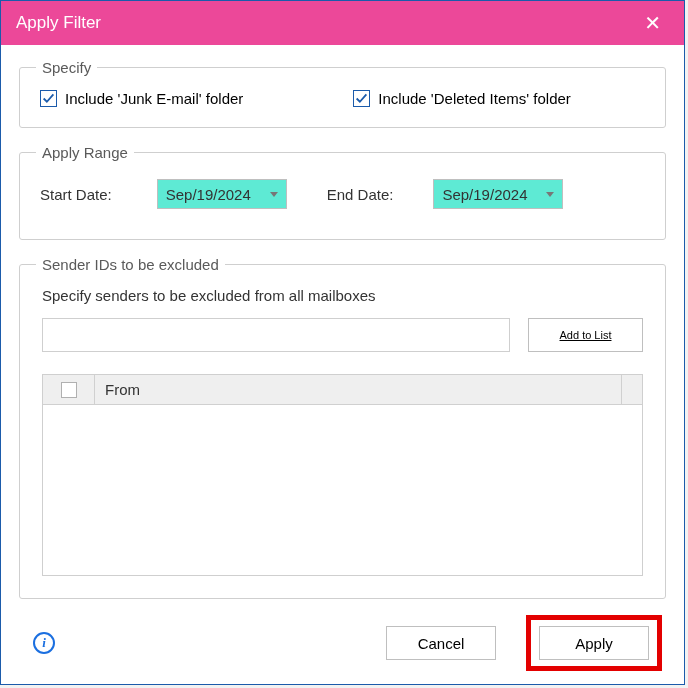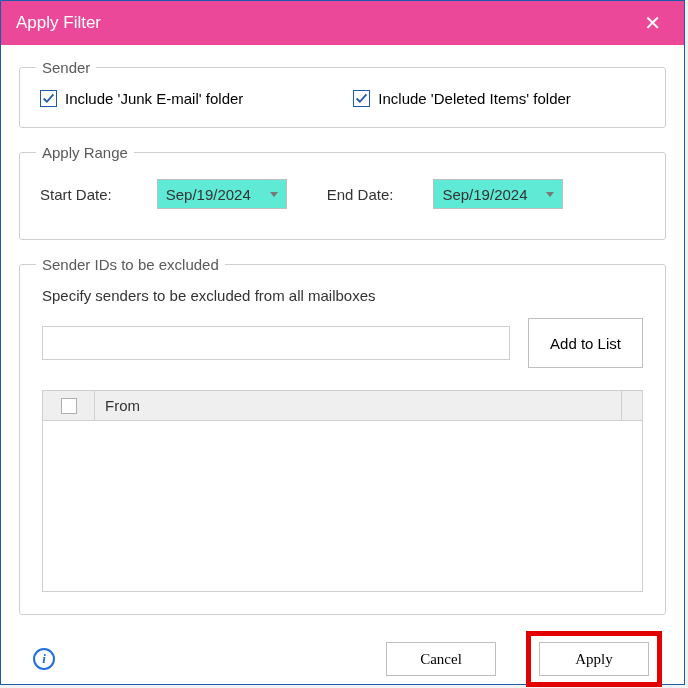--- a/index.html
+++ b/index.html
@@ -130,26 +130,27 @@
     flex: 1;
     height: 34px;
     border: 1px solid #cfcfcf;
     background: #fff;
     padding: 0 8px;
     font-size: 15px;
     font-family: inherit;
   }
   .addbtn {
     width: 115px;
-    height: 50px;
+    height: 34px;
     border: 1px solid #bfbfbf;
     background: #fff;
     cursor: pointer;
-    font-size: 15px;
+    font-size: 11px;
     font-family: inherit;
+    text-decoration: underline;
   }
   .grid {
     border: 1px solid #cfcfcf;
     overflow: hidden;
   }
   .grid-header {
     display: flex;
     background: #efefef;
     border-bottom: 1px solid #d0d0d0;
     height: 30px;
@@ -212,42 +213,42 @@
     gap: 30px;
     align-items: center;
   }
   .btn {
     width: 110px;
     height: 34px;
     border: 1px solid #bfbfbf;
     background: #fff;
     cursor: pointer;
     font-size: 15px;
-    font-family: Liberation Serif, serif;
+    font-family: Liberation Sans, sans-serif;
   }
   .highlight-box {
     border: 5px solid #e30000;
     padding: 6px 8px;
     display: inline-flex;
   }
 </style>
 </head>
 <body>
 
 <div class="dialog">
 
   <div class="titlebar">
     <div class="titlebar-title">Apply Filter</div>
     <div class="close-icon">✕</div>
   </div>
 
   <div class="body">
 
     <fieldset>
-      <legend>Sender</legend>
+      <legend>Specify</legend>
       <div class="include-body">
         <div class="chk-row">
           <div class="chkbox checked">
             <svg viewBox="0 0 16 16">
                 <path d="M2 8 L6 12 L14 3" stroke="#1b5bab" stroke-width="2.2" fill="none"></path>
               </svg>
           </div>
           <span class="chk-label">Include 'Junk E-mail' folder</span>
         </div>
         <div class="chk-row">

